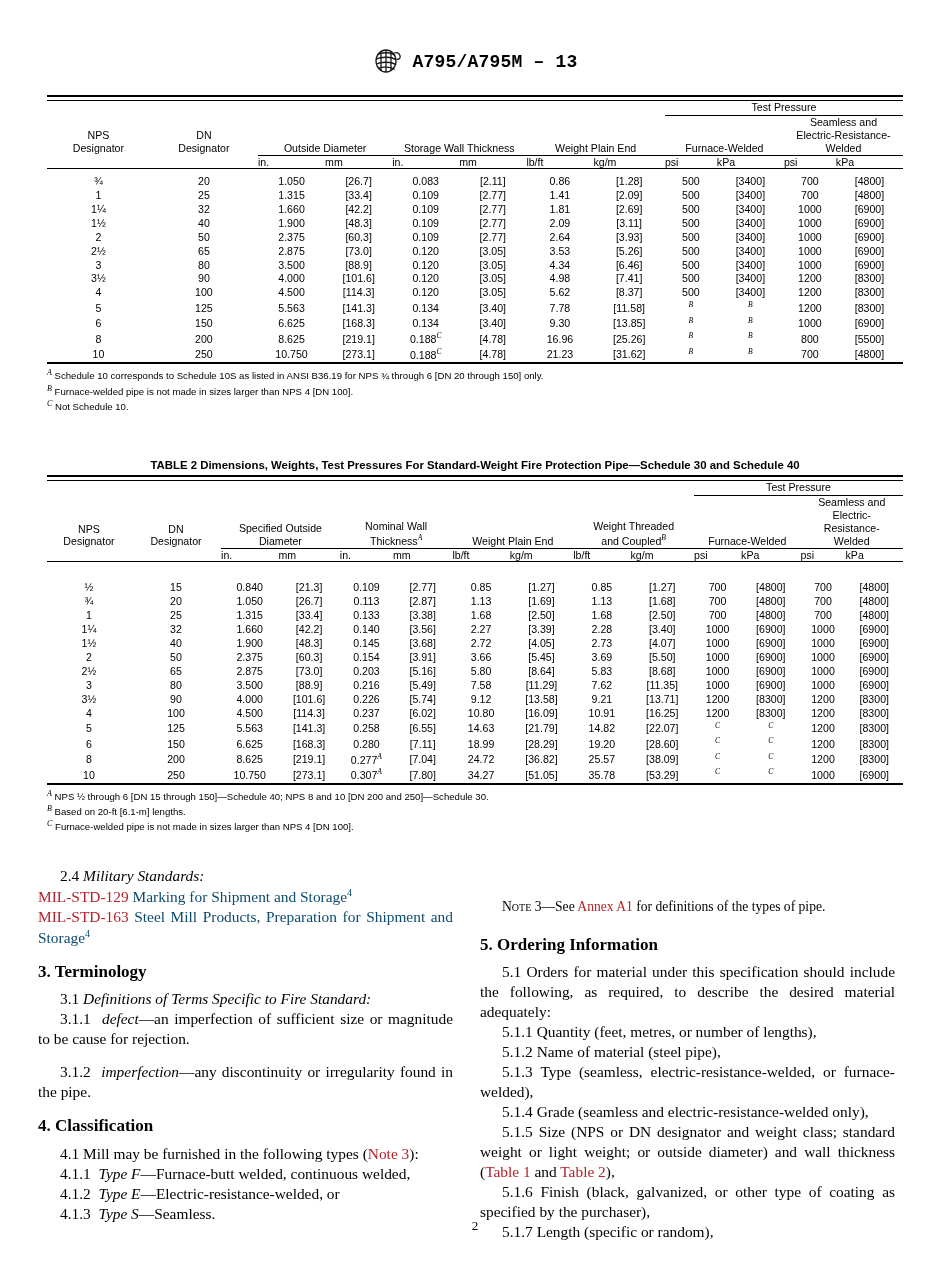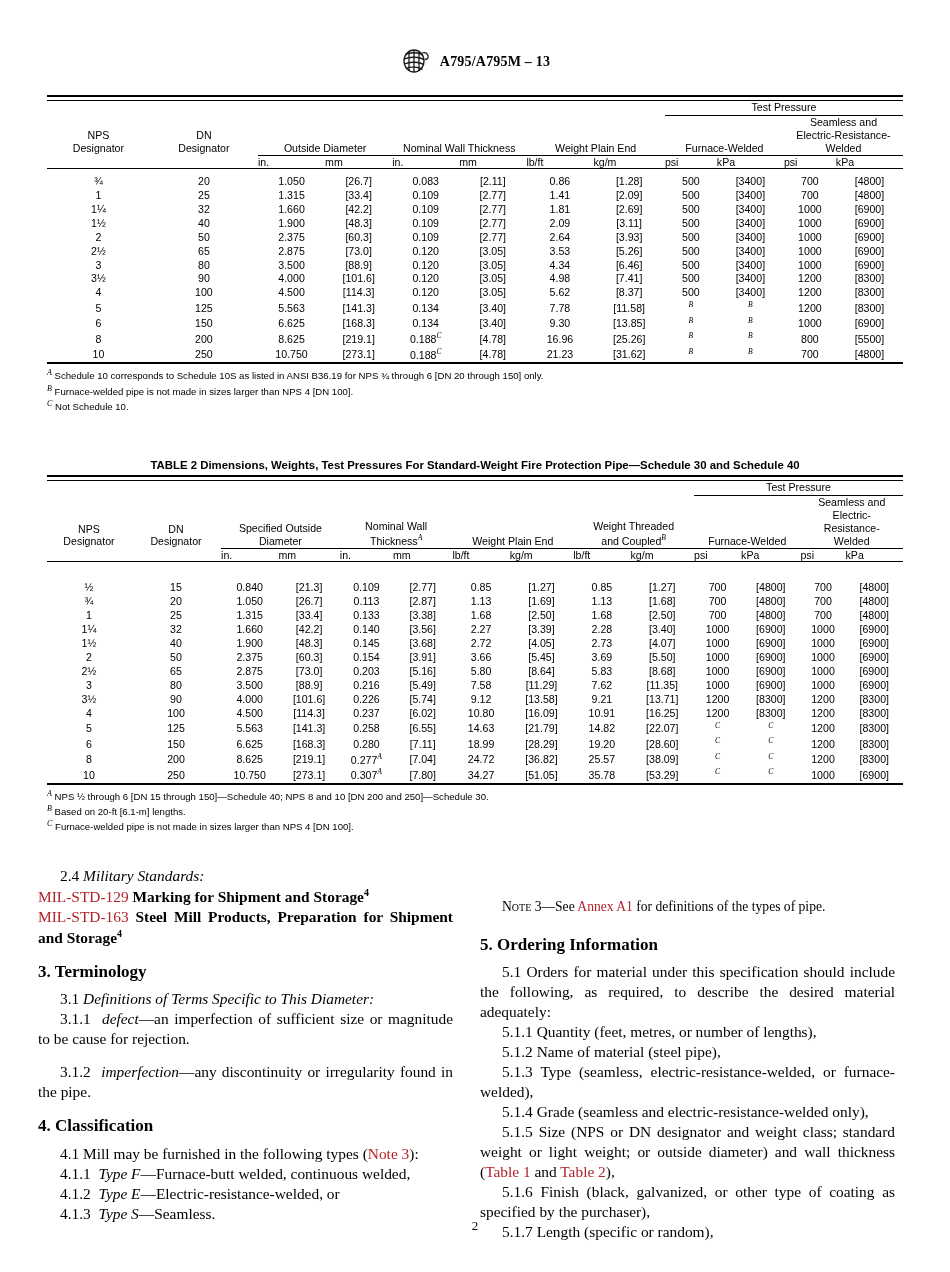--- a/index.html
+++ b/index.html
@@ -13,22 +13,22 @@
   }
   .page{position:relative;width:950px;height:1272px;}
 
   
   .doc-header{
     position:absolute;left:0;right:0;top:48px;
     display:flex;align-items:center;justify-content:center;gap:10px;
   }
   .astm-logo{width:30px;height:28px;display:block;}
   .doc-title{
-    font-family:Liberation Serif, serif;
-    font-weight:bold;font-size:14px;letter-spacing:.2px;text-align:right;
+    font-family:Liberation Mono, monospace;
+    font-weight:bold;font-size:18px;letter-spacing:.2px;text-align:right;
   }
 
   
   .tbl-block{position:absolute;left:47px;width:856px;
     font-family:"Liberation Sans", sans-serif;}
   .tbl-title{
     text-align:center;font-weight:bold;font-size:11.4px;
     margin-bottom:3px;line-height:1.25;
   }
   .tbl-title sup{font-size:8px;font-style:italic;font-weight:normal;
@@ -50,21 +50,21 @@
   
   .col{position:absolute;width:415px;font-size:15.4px;line-height:1.30;
        font-family:"Liberation Serif", serif; text-align:justify;}
   .col.left{left:38px;}
   .col.right{left:480px;}
   .p{margin:0 0 0 0;text-indent:22px;}
   .p.noind{text-indent:0;}
   .head-num{font-weight:bold;font-size:17px;margin:13px 0 6px 0;text-indent:0;}
   .it{font-style:italic;}
   .red{color:#b2222a;}
-  .blue{color:#000000;font-weight:bold;}
+  .blue{color:#0c4a6e;}
   .sc{font-variant:small-caps;}
   sup.ref{font-size:10px;vertical-align:super;}
   .gap{height:13px;}
 
   .pageno{position:absolute;left:0;right:0;top:1218px;text-align:center;
     font-size:13px;font-family:"Liberation Serif",serif;}
 </style>
 </head>
 <body>
 
@@ -113,21 +113,21 @@
         <tr>
           <td class="hd" rowspan="1">
             <span>NPS</span><br>
             <span>Designator</span>
           </td>
           <td class="hd">
             <span>DN</span><br>
             <span>Designator</span>
           </td>
           <td class="hd" colspan="2">Outside Diameter</td>
-          <td class="hd" colspan="2">Nominal Wall Thickness</td>
+          <td class="hd" colspan="2">Storage Wall Thickness</td>
           <td class="hd" colspan="2">Weight Plain End</td>
           <td class="hd grp-line" colspan="2">Furnace-Welded</td>
           <td class="hd grp-line" colspan="2">
             <span>Seamless and</span><br>
             <span>Electric-Resistance-</span><br>
             <span>Welded</span>
           </td>
         </tr>
         <tr class="units">
           <td></td>
@@ -659,21 +659,21 @@
 
     <div class="p noind" style="padding-left:0;">
       <span class="red">MIL-STD-163</span>
       <span class="blue">Steel Mill Products, Preparation for Shipment and Storage</span><sup class="ref blue">4</sup>
     </div>
 
     <div class="head-num">3.  Terminology</div>
 
     <div class="p">
       <span>3.1</span>
-      <span class="it">Definitions of Terms Specific to This Diameter:</span>
+      <span class="it">Definitions of Terms Specific to Fire Standard:</span>
     </div>
 
     <div class="p">
       <span>3.1.1</span>
       <span class="it">&nbsp;</span><span class="it">defect</span><span>—an imperfection of sufficient size or magnitude to be cause for rejection.</span>
     </div>
 
     <div class="gap"></div>
 
     <div class="p">

